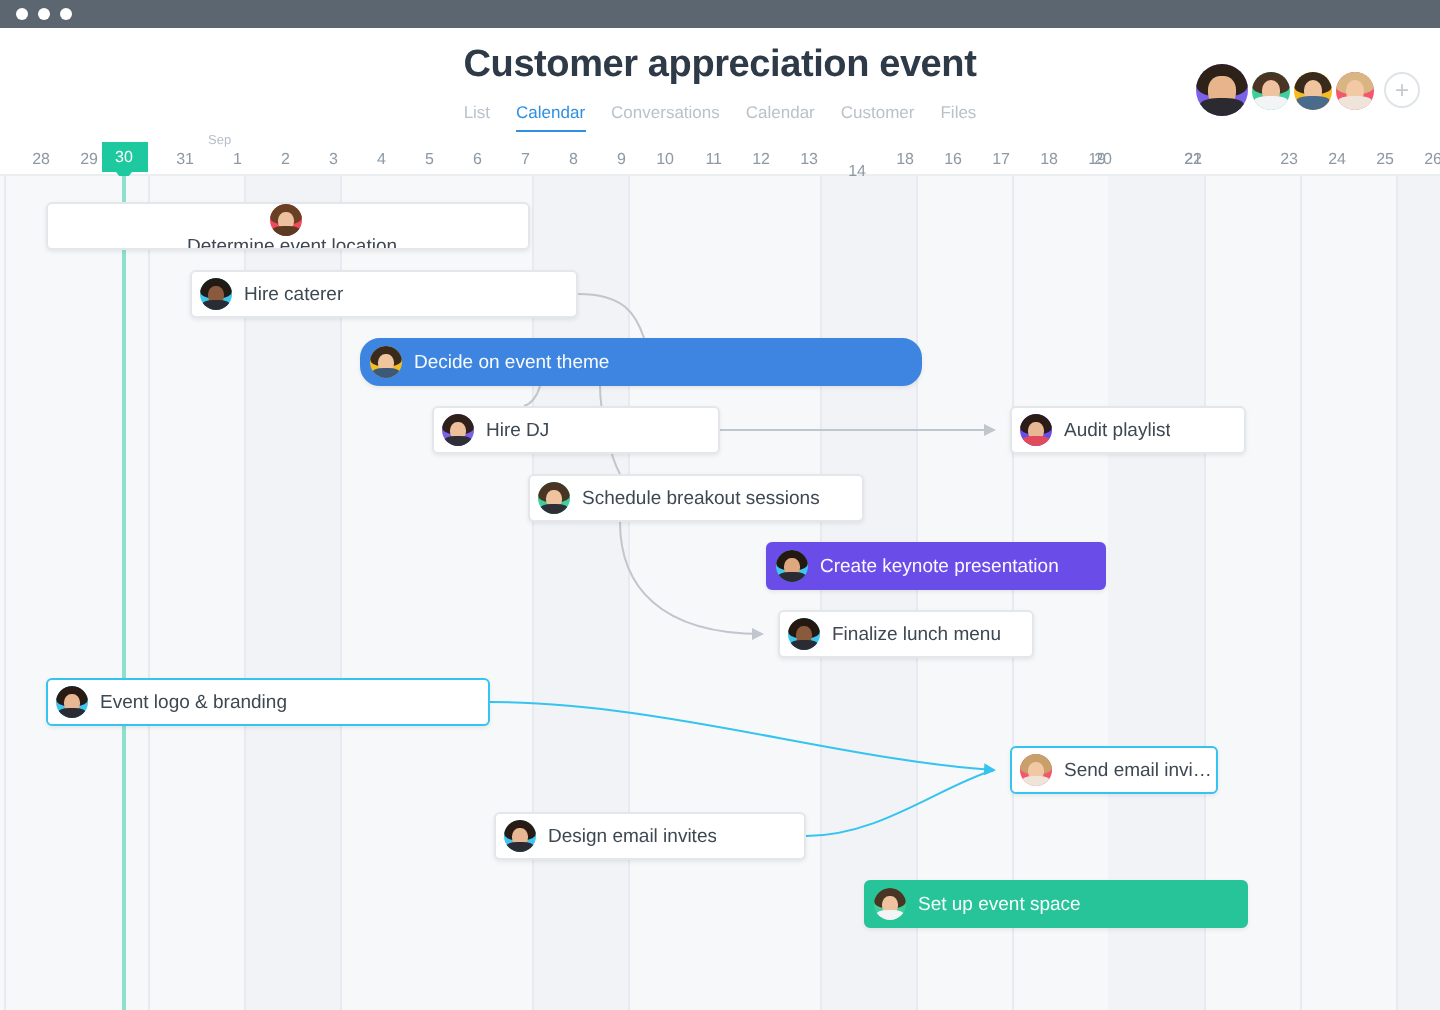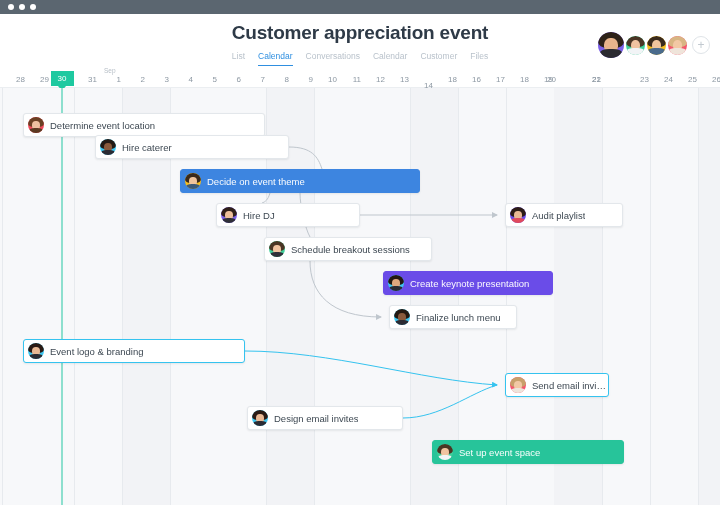--- a/index.html
+++ b/index.html
@@ -245,37 +245,37 @@
       </defs>
     <path d="M289,59 C312,59 318,69 322,81" fill="none" stroke="#bfc6cd" stroke-width="1"></path>
         <path d="M270,105 C268,112 265,114 262,115" fill="none" stroke="#bfc6cd" stroke-width="1"></path>
         <path d="M360,127 L497,127" fill="none" stroke="#bfc6cd" stroke-width="1" marker-end="url(#ag)"></path>
         <path d="M300,105 C300,118 305,140 310,149" fill="none" stroke="#bfc6cd" stroke-width="1"></path>
         <path d="M310,173 C310,205 330,229 381,229" fill="none" stroke="#bfc6cd" stroke-width="1" marker-end="url(#ag)"></path>
         <path d="M245,263 C330,263 420,292 497,297" fill="none" stroke="#35c3ef" stroke-width="1" marker-end="url(#ac)"></path>
         <path d="M403,330 C440,330 470,305 497,297" fill="none" stroke="#35c3ef" stroke-width="1"></path>
       </svg>
     <div id="bars">
-        <div class="bar white" style="left: 23px; top: 25px; width: 242px;">
+        <div class="bar white" style="left: 23px; top: 13px; width: 242px; flex-direction: column;">
           <div class="tav" style="background: rgb(240, 74, 92);">
             <div class="f-hair" style="background:#6a4024;border-radius:50% 50% 35% 35%"></div>
             <div class="f-skin" style="background:#edc0a0"></div>
             <div class="f-body" style="background:#5c3a22"></div>
           </div>
           <span class="tlabel">Determine event location</span>
         </div>
         <div class="bar white" style="left: 95px; top: 47px; width: 194px;">
           <div class="tav" style="background: rgb(62, 198, 240);">
             <div class="f-hair" style="background:#241a14;border-radius:50% 50% 35% 35%"></div>
             <div class="f-skin" style="background:#8a5a3c"></div>
             <div class="f-body" style="background:#2b2b33"></div>
           </div>
           <span class="tlabel">Hire caterer</span>
         </div>
-        <div class="bar blue" style="left: 180px; top: 81px; width: 240px;">
+        <div class="bar blue" style="left: 180px; top: 81px; width: 281px; border-radius: 10px;">
           <div class="tav" style="background: rgb(245, 189, 31);">
             <div class="f-hair" style="background:#3a2a1c;border-radius:50% 50% 35% 35%"></div>
             <div class="f-skin" style="background:#f0c49c"></div>
             <div class="f-body" style="background:#3c5a78"></div>
           </div>
           <span class="tlabel">Decide on event theme</span>
         </div>
         <div class="bar white" style="left: 216px; top: 115px; width: 144px;">
           <div class="tav" style="background: rgb(123, 97, 232);">
             <div class="f-hair" style="background:#30201a;border-radius:50% 50% 35% 35%"></div>

